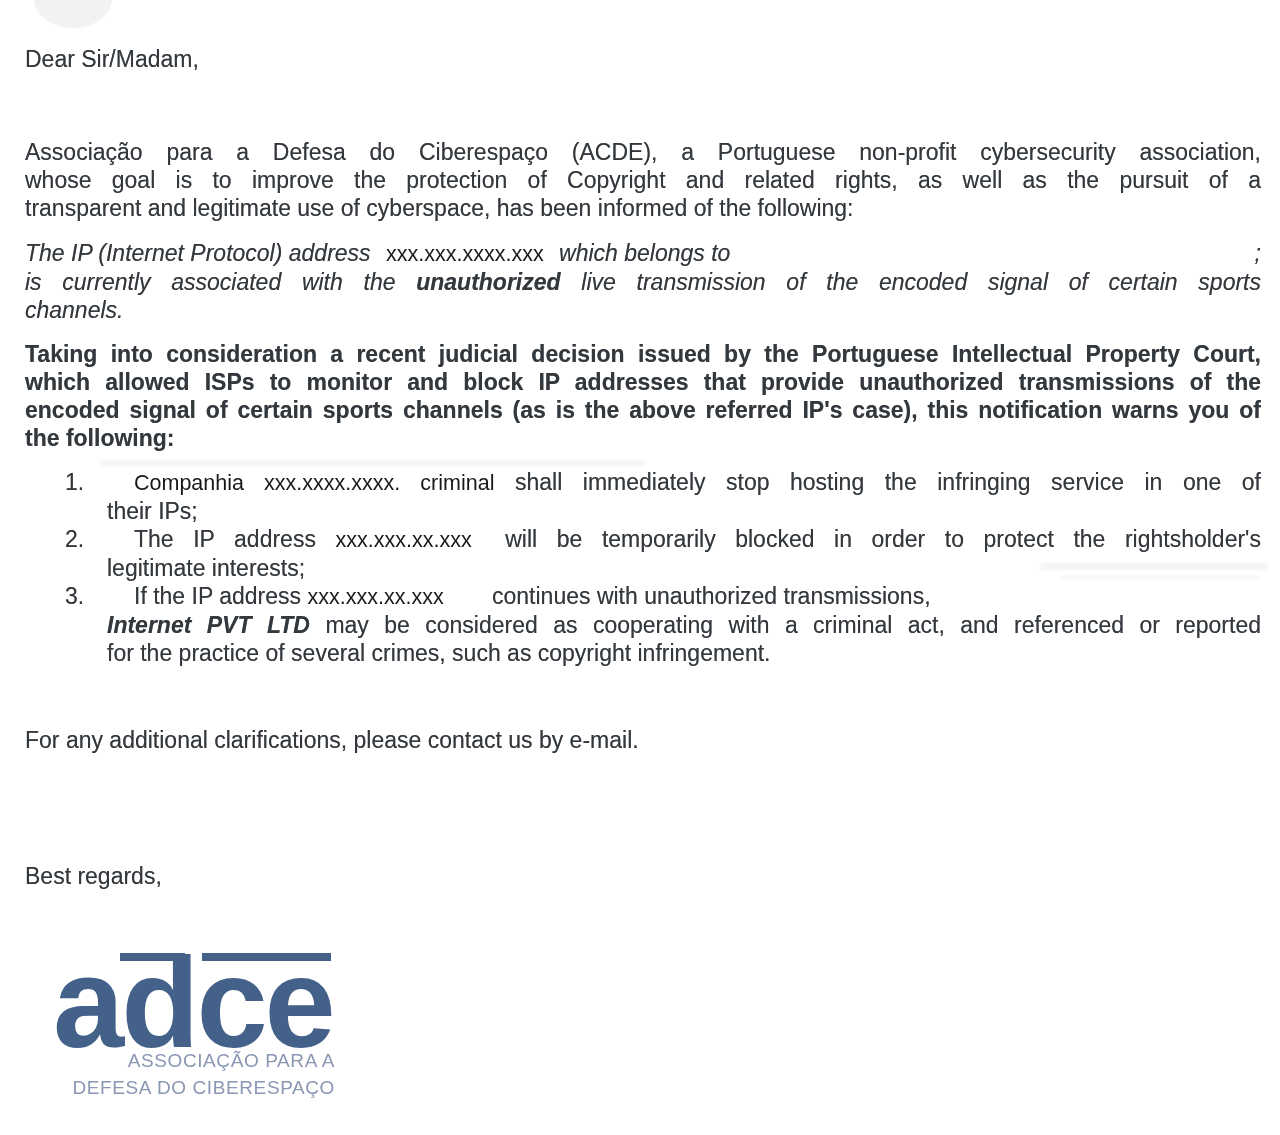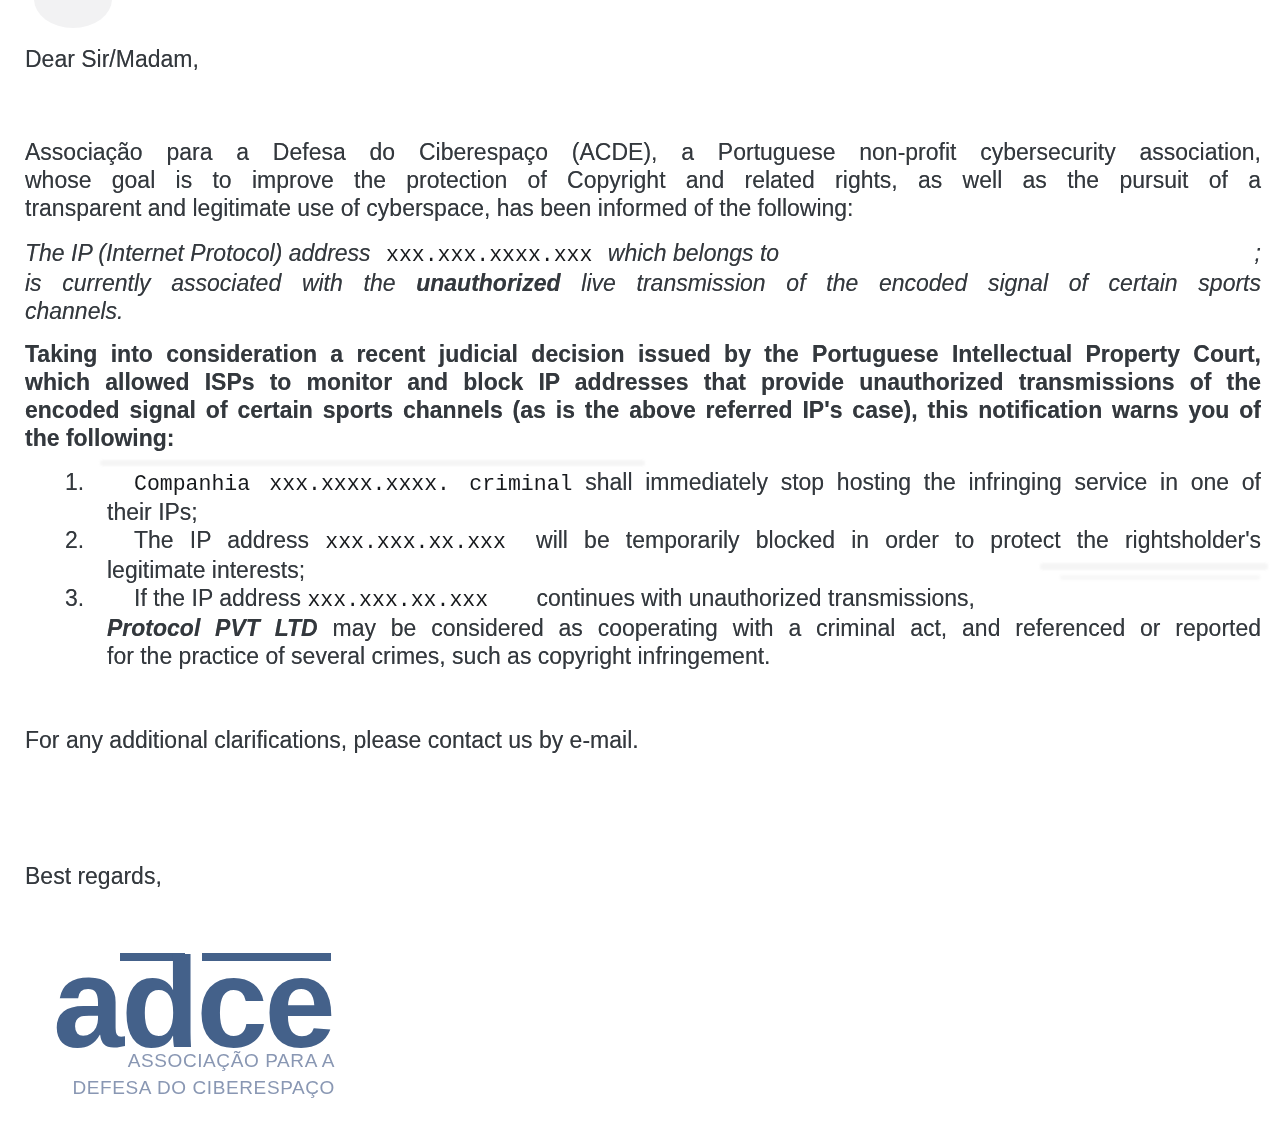--- a/index.html
+++ b/index.html
@@ -22,21 +22,21 @@
     line-height:28px;
     color:#33383d;
     text-shadow:0 0 0.6px rgba(45,50,56,0.55);
   }
   .jline { text-align:justify; text-align-last:justify; }
   .lline { text-align:left; }
   .italic { font-style:italic; }
 
   
   .ins {
-    font-family:Liberation Mono, monospace;
+    font-family:Liberation Sans, sans-serif;
     font-size:21.5px;
     color:#17191c;
     font-style:normal;
     text-shadow:none;
   }
   .bold { font-weight:bold;font-style:italic; }
 
   
   .flexline { display:flex; justify-content:space-between; }
   .ipgap { margin:0 9px; }
@@ -157,21 +157,21 @@
 
     <div class="oitem">
       <div class="onum">3.</div>
       <div class="otext">
         <div class="lline fl1">
           <span>If the IP address</span>
           <span class="ins">xxx.xxx.xx.xxx</span>
           <span class="gap-before">continues with unauthorized transmissions,</span>
         </div>
         <div class="jline">
-          <span class="bold">Protocol PVT LTD</span>
+          <span class="bold">Internet PVT LTD</span>
           <span>may be considered as cooperating with a criminal act, and referenced or reported</span>
         </div>
         <div class="lline">for the practice of several crimes, such as copyright infringement.</div>
       </div>
     </div>
 
   </div>
 
   <div class="block" style="top:726px;">
     <span>For any additional clarifications, please contact us by e-mail.</span>

